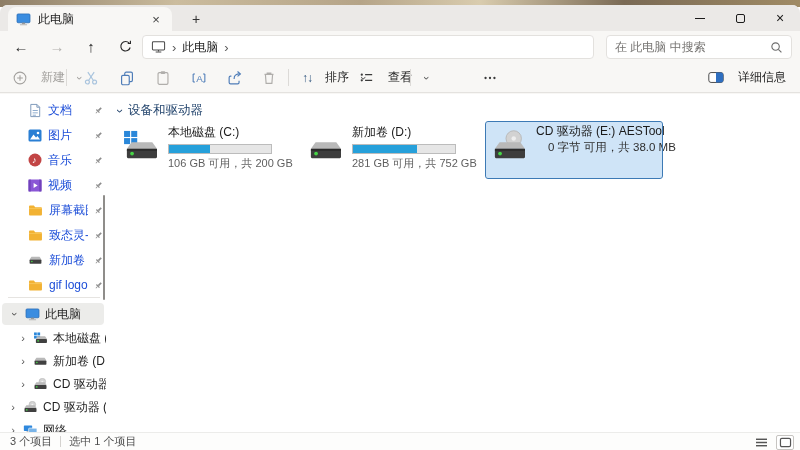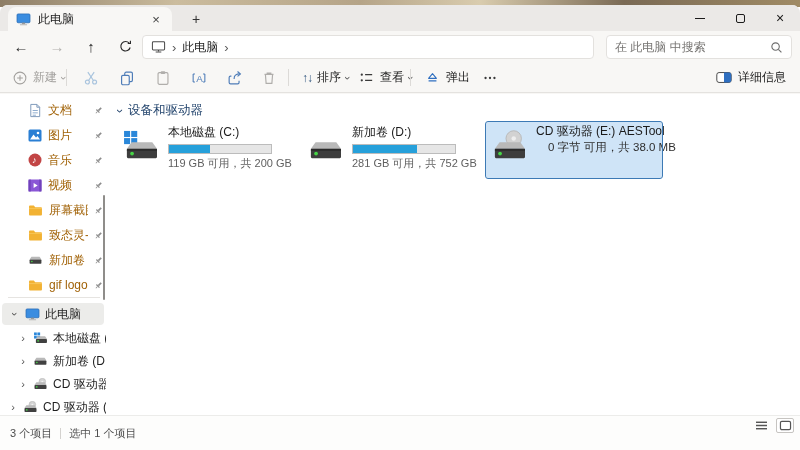--- a/index.html
+++ b/index.html
@@ -37,34 +37,34 @@
   .nav-back{ margin-left:8px;} .nav-fwd{ margin-left:10px;} .nav-up{ margin-left:8px;} .nav-refresh{ margin-left:8px;}
   .addressbar { position:absolute; left:142px; top:4px; width:452px; height:24px; background:#fff;
     border:1px solid #e3e1de; border-radius:4px; display:flex; align-items:center; padding:0 8px; gap:6px; }
   .crumb-chev { color:#5a5a5a; font-size:13px; }
   .searchbox { position:absolute; left:606px; top:4px; width:186px; height:24px; background:#fff;
     border:1px solid #e3e1de; border-radius:4px; display:flex; align-items:center; padding:0 8px; }
   .search-text { flex:1; color:#767472; font-size:12px; white-space:nowrap; overflow:hidden; }
 
   
   .toolbar { position:absolute; top:57px; left:0; right:0; height:31px; border-bottom:1px solid #e4e2df; }
-  .tbtn { position:absolute; top:2px; height:27px; display:flex; align-items:center; gap:5px; padding:0 6px;
+  .tbtn { position:absolute; top:2px; height:27px; display:flex; align-items:center; gap:13px; padding:0 6px;
     border-radius:4px; color:#1b1b1b; font-size:12px; white-space:nowrap; }
   .tbtn .chev { font-size:11px; color:#5a5a5a; }
   .tbtn.disabled, .tbtn.disabled .chev { color:#a3a19e; }
   .tsep { position:absolute; top:7px; width:1px; height:17px; background:#dcdad7; }
   .chev { display:inline-block; }
   .chev.down { transform:rotate(90deg); }
 
   
   .content { position:absolute; top:89px; left:0; right:0; bottom:18px; background:#fff; overflow:hidden; }
 
   .side-item { position:absolute; left:0; width:106px; height:22px; display:flex; align-items:center; gap:6px;
     padding-left:28px; border-radius:4px; }
-  .side-item .si-label { flex:1; white-space:nowrap; overflow:hidden; font-size:12px; color:#a16207; }
+  .side-item .si-label { flex:1; white-space:nowrap; overflow:hidden; font-size:12px; color:#1d4ed8; }
   .side-item .pin { margin-right:3px; flex:0 0 auto; }
   .tree-item { position:absolute; left:0; width:106px; height:22px; display:flex; align-items:center; gap:5px; }
   .tree-item .tchev { width:10px; text-align:center; color:#565656; font-size:11px; flex:0 0 auto; }
   .tree-item .si-label { white-space:nowrap; overflow:hidden; font-size:12px; color:#1f1f1f; flex:1; }
   .tree-item.selected { background:#ececea; border-radius:4px; width:102px; margin-left:2px; }
   .side-divider { position:absolute; left:8px; width:92px; height:1px; background:#e6e4e1; }
   .side-scrollbar { position:absolute; left:103px; width:2px; background:#8f8d8a; border-radius:2px; }
 
   .group-header { position:absolute; left:118px; top:8px; display:flex; align-items:center; gap:6px;
     color:#25466e; font-size:12.5px; }
@@ -74,21 +74,21 @@
   .tile-icon { flex:0 0 auto; margin-top:6px; }
   .tile-name { font-size:12px; color:#1b1b1b; white-space:nowrap; }
   .tile-bar { width:104px; height:10px; background:#e6e6e6; border:1px solid #bcbcbc; margin:3px 0 2px; }
   .tile-fill { height:100%; background:#26a0da; }
   .tile-size { font-size:11px; color:#5f5f5f; white-space:nowrap; }
   .tile.selected { background:#cfe4f7; outline:1px solid #3d7ab5; }
   .tile.selected .tile-line { font-size:11.5px; color:#2e2e2e; line-height:1.3; white-space:nowrap;margin-left:12px; }
   .tile.selected .tile-name { line-height:1.3; }
 
   
-  .statusbar { position:absolute; left:0; right:0; bottom:0; height:35px; background:#fdfdfc;
+  .statusbar { position:absolute; left:0; right:0; bottom:0; height:18px; background:#fdfdfc;
     border-top:1px solid #ececea; display:flex; align-items:center; font-size:11px; color:#4c4c4c; }
   .status-sep { width:1px; height:11px; background:#d4d2cf; margin:0 8px; }
   .status-icons { position:absolute; right:6px; top:0; height:18px; display:flex; align-items:center; gap:6px; }
   .sview { display:flex; align-items:center; justify-content:center; width:18px; height:15px; border-radius:2px; }
   .sview.active { border:1px solid #c6c4c1; background:#fff; }
 
   svg { display:block; }
 </style>
 </head>
 <body>
@@ -217,27 +217,20 @@
         <svg width="17" height="17" viewBox="0 0 18 18">
             <circle cx="4" cy="6" r="1.2" fill="#3a3a3a"></circle>
             <line x1="7.5" y1="6" x2="15" y2="6" stroke="#3a3a3a" stroke-width="1.3"></line>
             <circle cx="4" cy="12" r="1.2" fill="#3a3a3a"></circle>
             <line x1="7.5" y1="12" x2="15" y2="12" stroke="#3a3a3a" stroke-width="1.3"></line>
           </svg>
         <span>查看</span>
           <span class="chev down">›</span>
       </div>
       <div class="tsep" style="left:410px"></div>
-      <div class="tbtn" style="left:418px">
-        <svg width="17" height="17" viewBox="0 0 20 20">
-            <path d="M10 5.5 L14.6 11 H5.4 Z" fill="none" stroke="#2f6fc0" stroke-width="1.3" stroke-linejoin="round"></path>
-            <line x1="5.4" y1="14" x2="14.6" y2="14" stroke="#2f6fc0" stroke-width="1.3"></line>
-          </svg>
-        <span>弹出</span>
-      </div>
       <div class="tbtn" style="left:476px">
         <svg width="16" height="16" viewBox="0 0 18 18">
             <circle cx="4" cy="9" r="1.3" fill="#3a3a3a"></circle>
             <circle cx="9" cy="9" r="1.3" fill="#3a3a3a"></circle>
             <circle cx="14" cy="9" r="1.3" fill="#3a3a3a"></circle>
           </svg>
       </div>
       <div class="tbtn" style="right:8px;left:auto">
         <svg width="18" height="15" viewBox="0 0 20 16">
             <rect x="2" y="2.5" width="16" height="11" rx="2.5" fill="#fff" stroke="#4a4a4a" stroke-width="1.1"></rect>
@@ -496,21 +489,21 @@
               <rect x="5" y="20" width="32" height="10" rx="1.2" fill="#3d3d3d"></rect>
               <rect x="5" y="20" width="32" height="2" fill="#2a2a2a"></rect>
               <circle cx="10.5" cy="25" r="2" fill="#46d446"></circle>
             </svg>
         </span>
         <div class="tile-body">
           <div class="tile-name">本地磁盘 (C:)</div>
           <div class="tile-bar">
               <div class="tile-fill" style="width: 40.5%;"></div>
             </div>
-          <div class="tile-size">119 GB 可用，共 200 GB</div>
+          <div class="tile-size">106 GB 可用，共 200 GB</div>
         </div>
       </div>
 
       <div class="tile" style="left:302px;width:182px">
         <span class="tile-icon">
           <svg width="38" height="32" viewBox="0 0 40 34">
               <polygon points="10,13 32,13 37,20 5,20" fill="#b9b9b9"></polygon>
               <rect x="5" y="20" width="32" height="10" rx="1.2" fill="#3d3d3d"></rect>
               <rect x="5" y="20" width="32" height="2" fill="#2a2a2a"></rect>
               <circle cx="10.5" cy="25" r="2" fill="#46d446"></circle>

